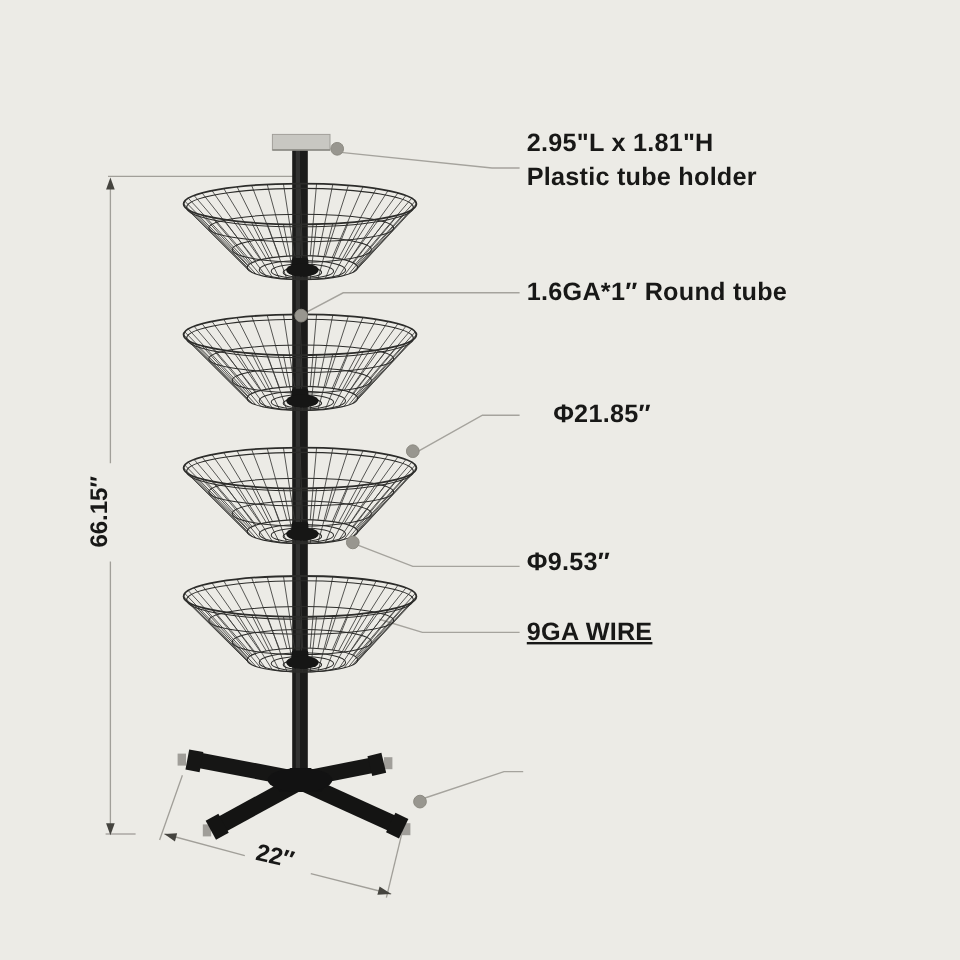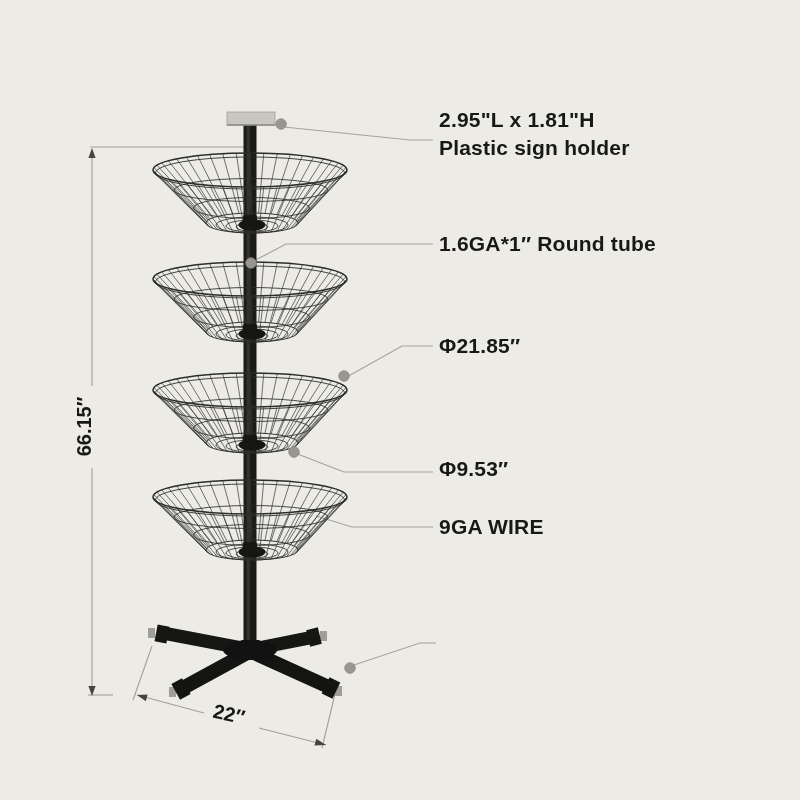--- a/index.html
+++ b/index.html
@@ -14,23 +14,23 @@
   }
   .callout.single{line-height:24px;}
   .dim-label{
     position:absolute;color:#181817;font-weight:700;font-size:20px;
     text-align:center;white-space:nowrap;
   }
   #dim-height{left:24px;top:415px;width:120px;transform:rotate(-90deg);transform-origin:center;}
   #dim-width{left:194px;top:703px;width:70px;transform:rotate(13deg);transform-origin:center;}
   #co-sign{left:439px;top:106px;}
   #co-round{left:439px;top:232px;}
-  #co-diam{left:439px;top:334px;}
+  #co-diam{left:461px;top:334px;}
   #co-bdiam{left:439px;top:457px;}
-  #co-wire{left:439px;top:515px;}
+  #co-wire{left:439px;top:515px;text-decoration:underline;}
   #co-square{left:439px;top:615px;}
 </style>
 </head>
 <body>
 
 <div class="canvas">
 
   <svg width="800" height="800" viewBox="0 0 800 800">
 
     <g stroke="#a19f99" stroke-width="1.1" fill="none">
@@ -337,21 +337,21 @@
       <circle cx="294" cy="452" r="5.3"></circle>
       <circle cx="350" cy="668" r="5.3"></circle>
     </g>
   </svg>
 
   <div class="dim-label" id="dim-height">66.15″</div>
   <div class="dim-label" id="dim-width">22″</div>
 
   <div class="callout" id="co-sign">
     <div>2.95"L x 1.81"H</div>
-    <div>Plastic sign holder</div>
+    <div>Plastic tube holder</div>
   </div>
 
   <div class="callout single" id="co-round">
     <div>1.6GA*1″ Round tube</div>
   </div>
 
   <div class="callout single" id="co-diam">
     <div>Φ21.85″</div>
   </div>
 

